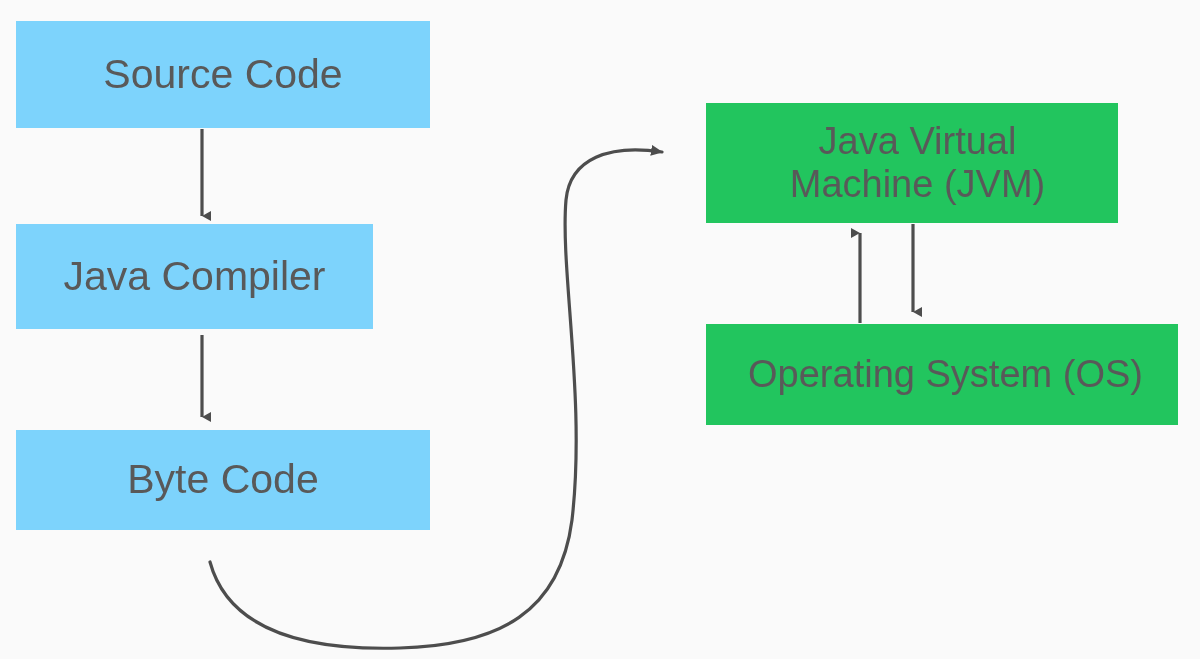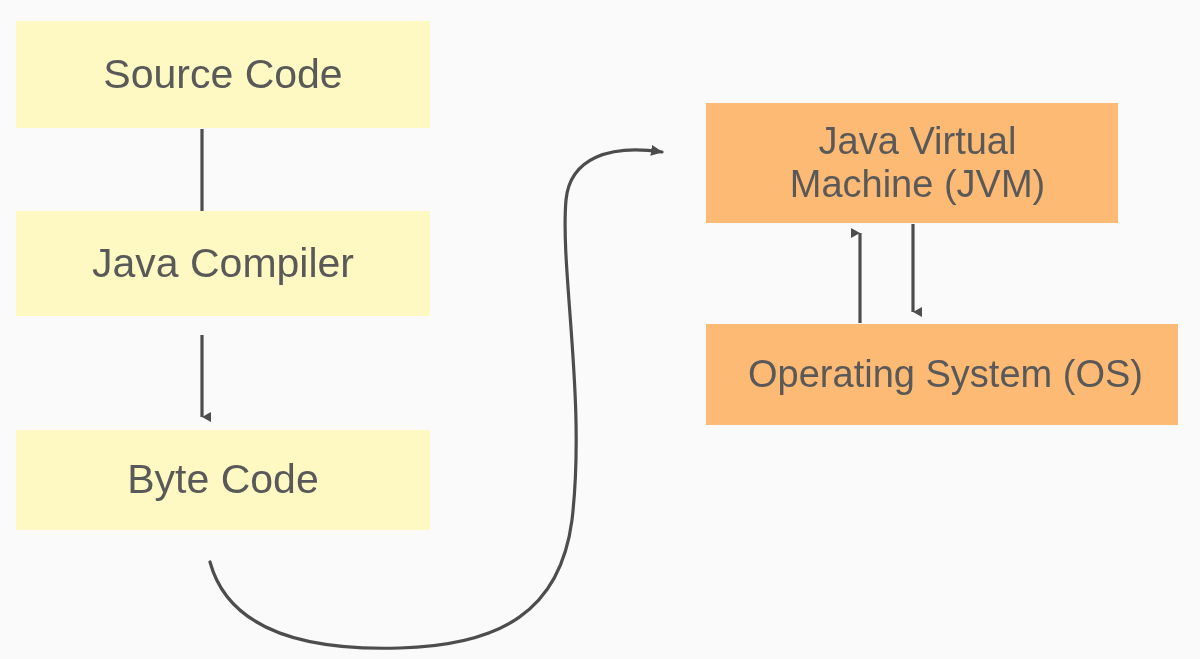--- a/index.html
+++ b/index.html
@@ -24,25 +24,25 @@
     align-items: center;
     justify-content: center;
     text-align: center;
     color: #595959;
     font-family: "Liberation Sans", sans-serif;
     font-weight: 400;
     line-height: 1.12;
     box-sizing: border-box;
     white-space: nowrap;
   }
-  .node-teal { background: #fef9c3; }
-  .node-orange { background: #fdba74; padding-left: 11px; }
+  .node-teal { background: #7dd3fc; }
+  .node-orange { background: #22c55e; padding-left: 11px; }
 
   .node-source  { left: 16px;  top: 21px;  width: 414px; height: 107px; font-size: 41px; }
-  .node-compiler{ left: 16px;  top: 211px; width: 414px; height: 105px; font-size: 41px; }
+  .node-compiler{ left: 16px;  top: 224px; width: 357px; height: 105px; font-size: 41px; }
   .node-bytecode{ left: 16px;  top: 430px; width: 414px; height: 100px; font-size: 41px; }
   .node-jvm     { left: 706px; top: 103px; width: 412px; height: 120px; font-size: 38px; }
   .node-os      { left: 706px; top: 324px; width: 472px; height: 101px; font-size: 38px; }
 
   .node-jvm .label { white-space: normal; width: 330px; }
   .node-os .label  { white-space: nowrap; transform: translateX(-2px); }
 
   #arrows {
     position: absolute;
     left: 0; top: 0;

